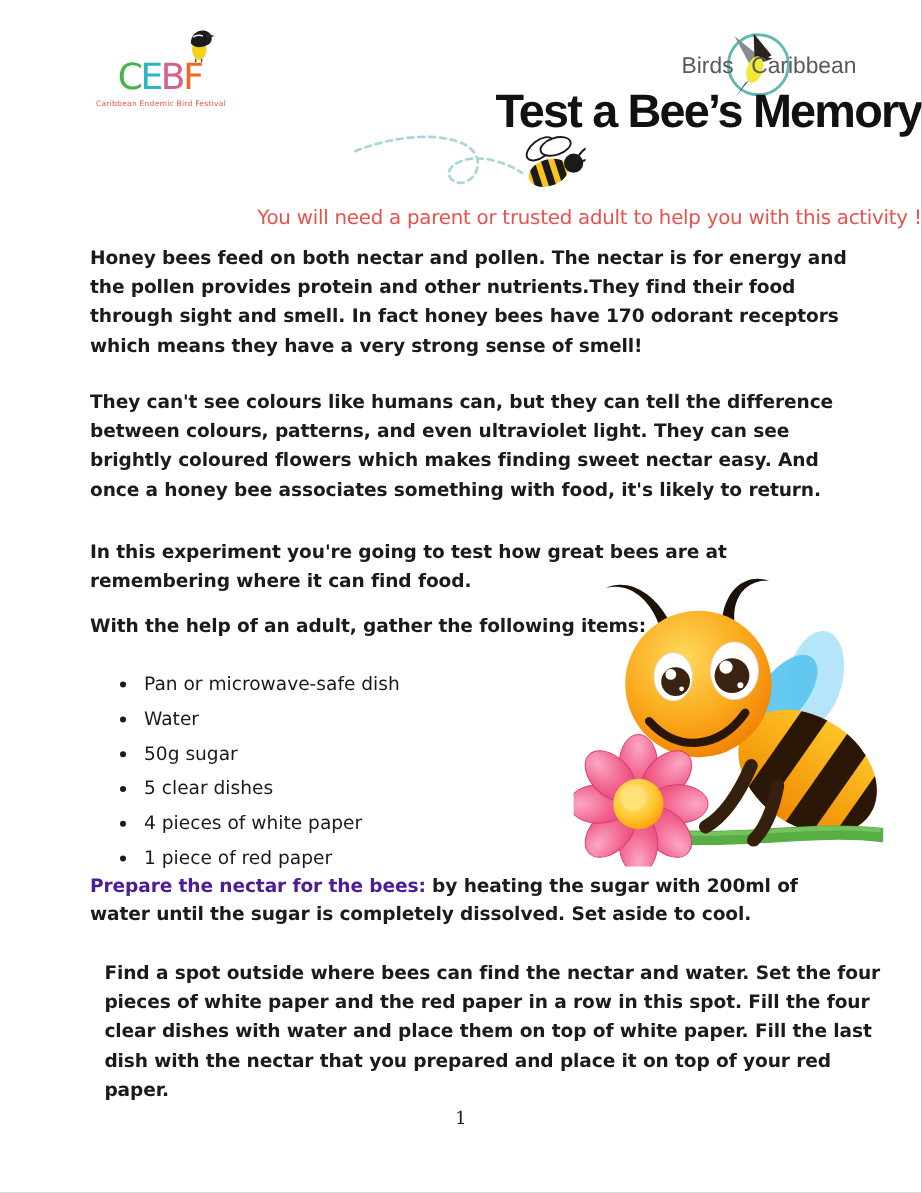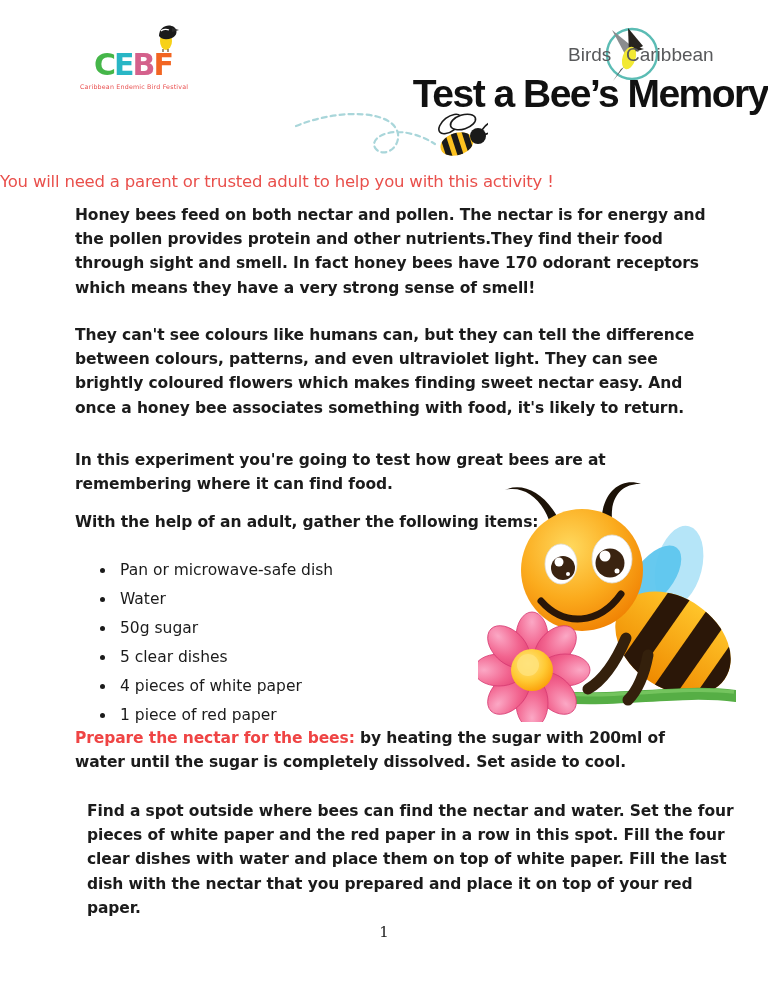--- a/index.html
+++ b/index.html
@@ -4,36 +4,36 @@
 <style>
   html,body { margin:0; padding:0; background:#9a9a9a; }
   .page {
     position:relative; width:768px; height:994px; margin:0 auto;
     background:#ffffff; overflow:hidden;
     font-family:"DejaVu Sans","Liberation Sans",sans-serif;
     color:#1b1b1b;
   }
   
   .cebf-logo { position:absolute; left:80px; top:26px; width:106px; text-align:center; }
-  .cebf-letters { margin-top:24px; font-weight:700; font-size:30px; line-height:1; letter-spacing:-2px; }
+  .cebf-letters { margin-top:24px; font-weight:400; font-size:30px; line-height:1; letter-spacing:-2px; }
   .cebf-bird { position:absolute; top:-4px; right:6px; }
   .cebf-tagline { margin-top:3px; font-size:6.3px; letter-spacing:0.2px; white-space:nowrap; }
 
   .bc-logo { position:absolute; top:26px; right:44px; }
 
   
   .page-title {
     position:absolute; top:72px; left:0; right:0; text-align:right;
     font-family:"Liberation Sans","DejaVu Sans",sans-serif;
     font-weight:800; font-size:39px; letter-spacing:-1.5px;
   }
   .doodle { position:absolute; left:292px; top:108px; }
 
   .notice {
-    position:absolute; top:172px; left:0; right:0; text-align:left;
+    position:absolute; top:172px; left:0; right:0; text-align:right;
     font-size:16.5px; letter-spacing:-0.2px;
   }
 
   
   .para {
     position:absolute; left:75px; width:642px;
     font-size:15.5px; line-height:24.2px; letter-spacing:-0.1px;font-weight:bold;
   }
   .p1 { top:203px; }
   .p2 { top:323px; }
@@ -212,20 +212,20 @@
           <ellipse cx="0" cy="-33" rx="16" ry="25" transform="rotate(270)"></ellipse>
           <ellipse cx="0" cy="-33" rx="16" ry="25" transform="rotate(315)"></ellipse>
         </g>
         <circle r="21" fill="url(#flCenterG)"></circle>
         <circle cx="-4" cy="-5" r="11" fill="#ffe27a" opacity="0.85"></circle>
       </g>
     </svg>
   </div>
 
   <div class="para p5">
-    <span style="color: #ef4444;">Prepare the nectar for the bees:</span><span> by heating the sugar with 200ml of water until the sugar is completely dissolved. Set aside to cool.</span>
+    <span style="color: #4c1d95;">Prepare the nectar for the bees:</span><span> by heating the sugar with 200ml of water until the sugar is completely dissolved. Set aside to cool.</span>
   </div>
 
   <div class="para p6">Find a spot outside where bees can find the nectar and water. Set the four pieces of white paper and the red paper in a row in this spot. Fill the four clear dishes with water and place them on top of white paper. Fill the last dish with the nectar that you prepared and place it on top of your red paper.</div>
 
   <div class="page-number">1</div>
 
 </div>
 
 </body></html>

